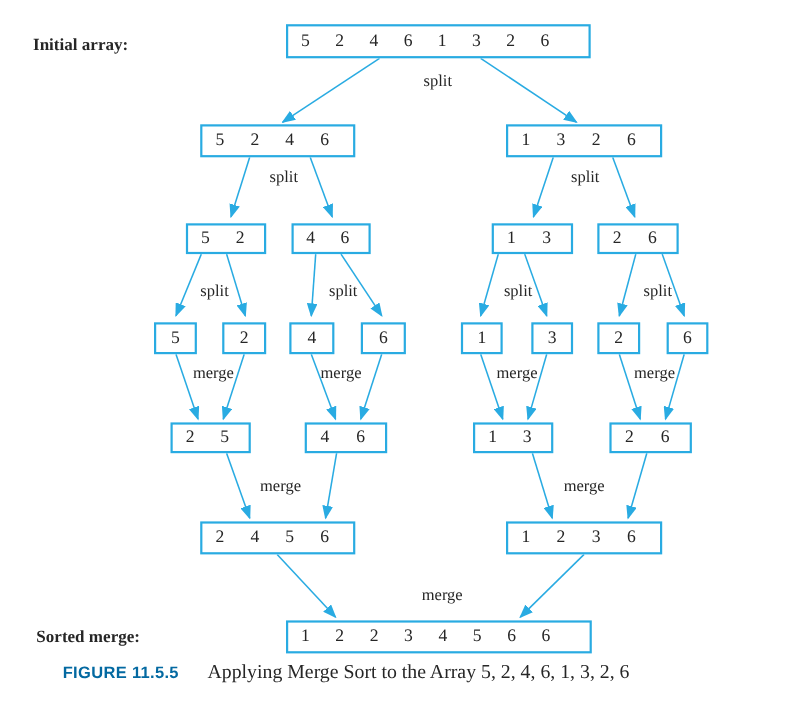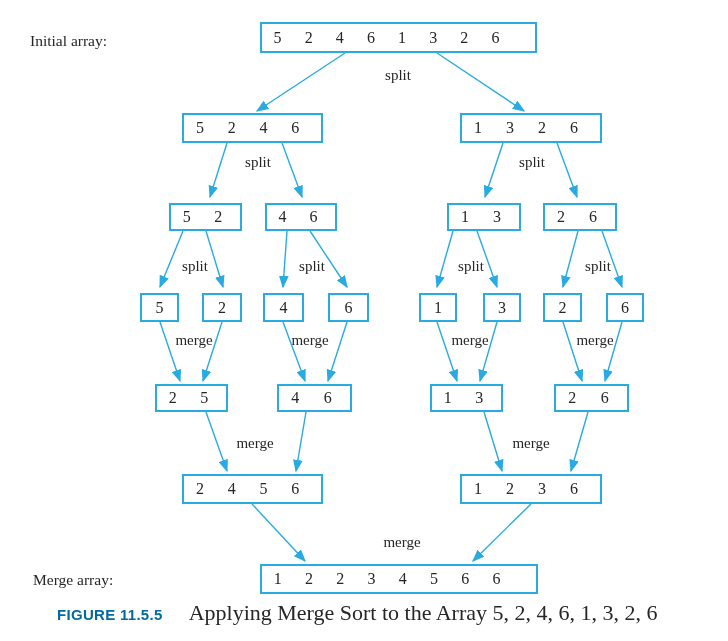--- a/index.html
+++ b/index.html
@@ -28,20 +28,21 @@
     line-height: 1;
   }
   .abox span { flex: 1; text-align: center; }
   .abox.v8 { padding-right: 24px; }
   .abox.v4 { padding-right: 10px; }
   .abox.v2 { padding-right: 6px; }
   .side-label {
     position: absolute;
     font-size: 15.5px;
     white-space: nowrap;
+    font-weight: bold;
   }
   .elabel {
     position: absolute;
     transform: translate(-50%, -50%);
     font-size: 15px;
     white-space: nowrap;
     background: transparent;
   }
   .caption-row {
     position: absolute;
@@ -51,21 +52,21 @@
     align-items: baseline;
     gap: 26px;
     white-space: nowrap;
   }
   .fig-num {
     font-family: "Liberation Sans", sans-serif;
     font-weight: bold;
     font-size: 15px;
     letter-spacing: 0.3px;
   }
-  .fig-text { font-size: 22px; }
+  .fig-text { font-size: 18px; }
 </style>
 </head>
 <body>
 
 <div class="figure">
 
   <svg class="arrows-layer" width="728" height="641" viewBox="0 0 728 641" xmlns="http://www.w3.org/2000/svg">
     <defs>
       <marker id="ah" markerWidth="9" markerHeight="7" refX="8" refY="3.5" orient="auto" markerUnits="strokeWidth">
         <path d="M0,0 L9,3.5 L0,7 Z" fill="#29ABE2"></path>
@@ -98,21 +99,21 @@
         <line x1="306" y1="412" x2="296" y2="471" stroke="#29ABE2" stroke-width="1.4" marker-end="url(#ah)"></line>
         <line x1="484" y1="412" x2="502" y2="471" stroke="#29ABE2" stroke-width="1.4" marker-end="url(#ah)"></line>
         <line x1="588" y1="412" x2="571" y2="471" stroke="#29ABE2" stroke-width="1.4" marker-end="url(#ah)"></line>
         <line x1="252" y1="504" x2="305" y2="561" stroke="#29ABE2" stroke-width="1.4" marker-end="url(#ah)"></line>
         <line x1="531" y1="504" x2="473" y2="561" stroke="#29ABE2" stroke-width="1.4" marker-end="url(#ah)"></line>
       </g>
   </svg>
 
   <span class="side-label" style="left:30px; top:32px;">Initial array:</span>
 
-  <span class="side-label" style="left:33px; top:571px;">Merge array:</span>
+  <span class="side-label" style="left:33px; top:571px;">Sorted merge:</span>
 
   <div id="nodes-layer">
       <div class="abox v8" style="left: 260px; top: 22px; width: 277px; height: 31px; border-color: rgb(41, 171, 226); color: rgb(38, 38, 38);">
         <span>5</span>
         <span>2</span>
         <span>4</span>
         <span>6</span>
         <span>1</span>
         <span>3</span>
         <span>2</span>

